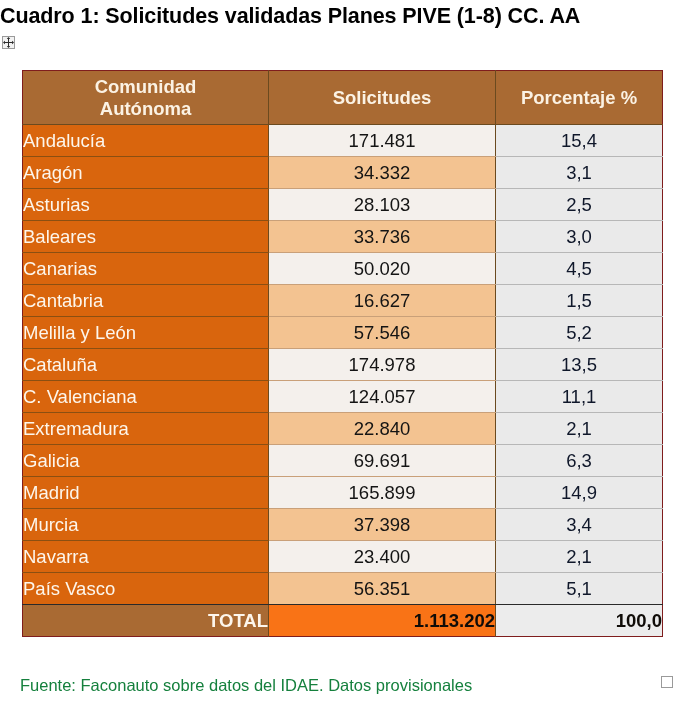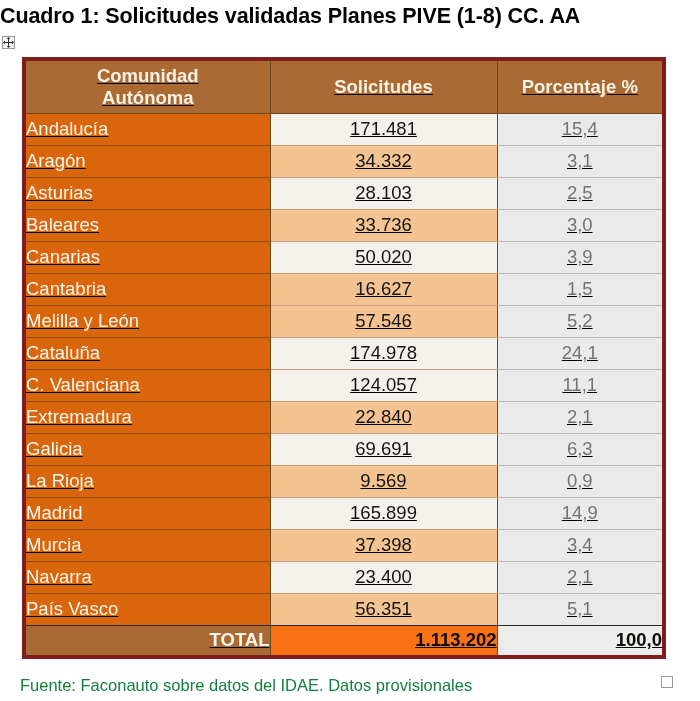--- a/index.html
+++ b/index.html
@@ -54,26 +54,25 @@
     height: 12px;
     border: 1px solid #9a9a9a;
     background: #ffffff;
     box-sizing: border-box;
   }
 
   
   #data-table {
     position: absolute;
     left: 22px;
-    top: 57px;
+    top: 70px;
     width: 640px;
     border-collapse: collapse;
     table-layout: fixed;
-    border: 4px solid #7f1d1d;
-    text-decoration: underline;
+    border: 1px solid #7f1d1d;
   }
   #data-table col.c-name { width: 246px; }
   #data-table col.c-val  { width: 227px; }
   #data-table col.c-pct  { width: 167px; }
 
   #data-table th,
   #data-table td {
     padding: 0;
     margin: 0;
     height: 32px;
@@ -114,21 +113,21 @@
   }
   tbody td.cell-val {
     color: #141414;
     text-align: center;
     vertical-align: middle;
     border-right: 1px solid #6b4a1f;
     border-bottom: 1px solid #c9a079;
   }
   tbody td.cell-pct {
     background: #eaeaea;
-    color: #737373;
+    color: #0f172a;
     text-align: center;
     vertical-align: middle;
     border-bottom: 1px solid #b7b7b7;
   }
   tbody tr.odd td.cell-val { background: #f4f0ec; }
   tbody tr.even td.cell-val { background: #f3c391; }
 
   
   tbody tr.total-row td {
     font-weight: bold;
@@ -214,56 +213,51 @@
         <td class="cell-pct">2,5</td>
       </tr>
       <tr class="even">
         <td class="cell-name">Baleares</td>
         <td class="cell-val">33.736</td>
         <td class="cell-pct">3,0</td>
       </tr>
       <tr class="odd">
         <td class="cell-name">Canarias</td>
         <td class="cell-val">50.020</td>
-        <td class="cell-pct">3,9</td>
+        <td class="cell-pct">4,5</td>
       </tr>
       <tr class="even">
         <td class="cell-name">Cantabria</td>
         <td class="cell-val">16.627</td>
         <td class="cell-pct">1,5</td>
       </tr>
       <tr class="even">
         <td class="cell-name">Melilla y León</td>
         <td class="cell-val">57.546</td>
         <td class="cell-pct">5,2</td>
       </tr>
       <tr class="odd">
         <td class="cell-name">Cataluña</td>
         <td class="cell-val">174.978</td>
-        <td class="cell-pct">24,1</td>
+        <td class="cell-pct">13,5</td>
       </tr>
       <tr class="odd">
         <td class="cell-name">C. Valenciana</td>
         <td class="cell-val">124.057</td>
         <td class="cell-pct">11,1</td>
       </tr>
       <tr class="even">
         <td class="cell-name">Extremadura</td>
         <td class="cell-val">22.840</td>
         <td class="cell-pct">2,1</td>
       </tr>
       <tr class="odd">
         <td class="cell-name">Galicia</td>
         <td class="cell-val">69.691</td>
         <td class="cell-pct">6,3</td>
-      </tr>
-      <tr class="even">
-        <td class="cell-name">La Rioja</td>
-        <td class="cell-val">9.569</td>
-        <td class="cell-pct">0,9</td>
       </tr>
       <tr class="odd">
         <td class="cell-name">Madrid</td>
         <td class="cell-val">165.899</td>
         <td class="cell-pct">14,9</td>
       </tr>
       <tr class="even">
         <td class="cell-name">Murcia</td>
         <td class="cell-val">37.398</td>
         <td class="cell-pct">3,4</td>

